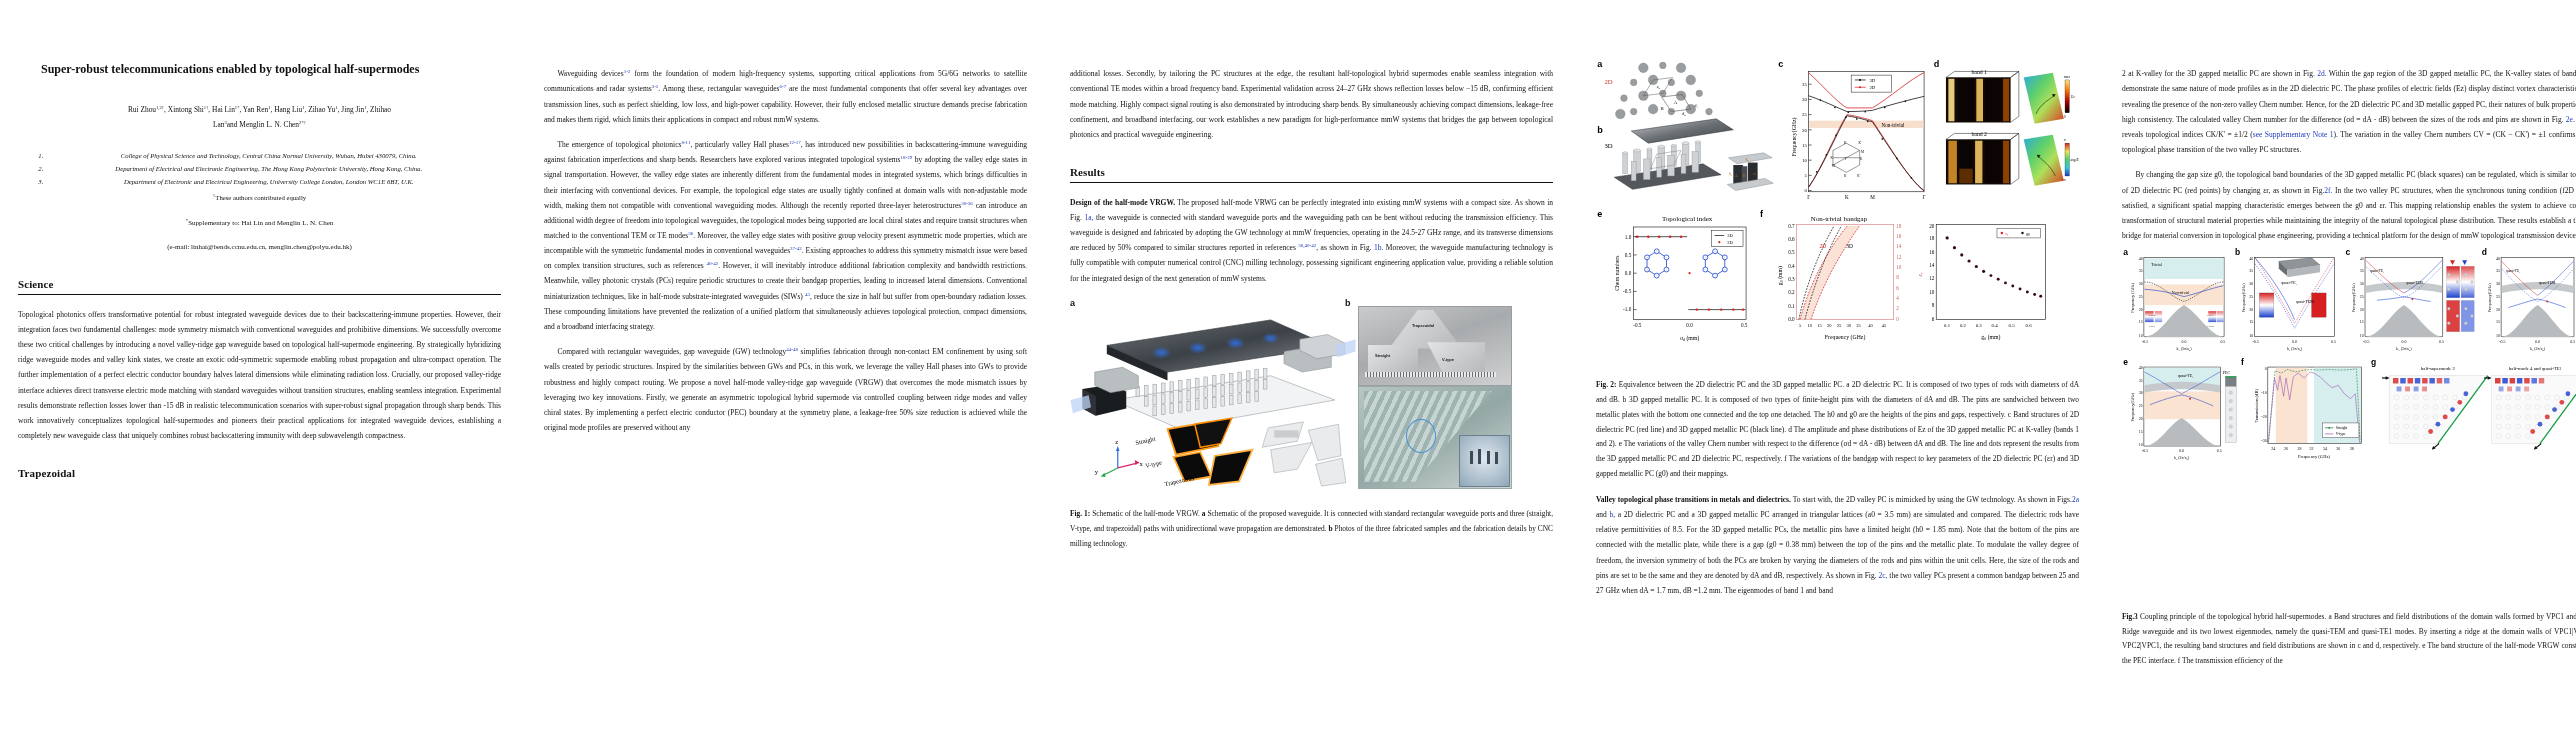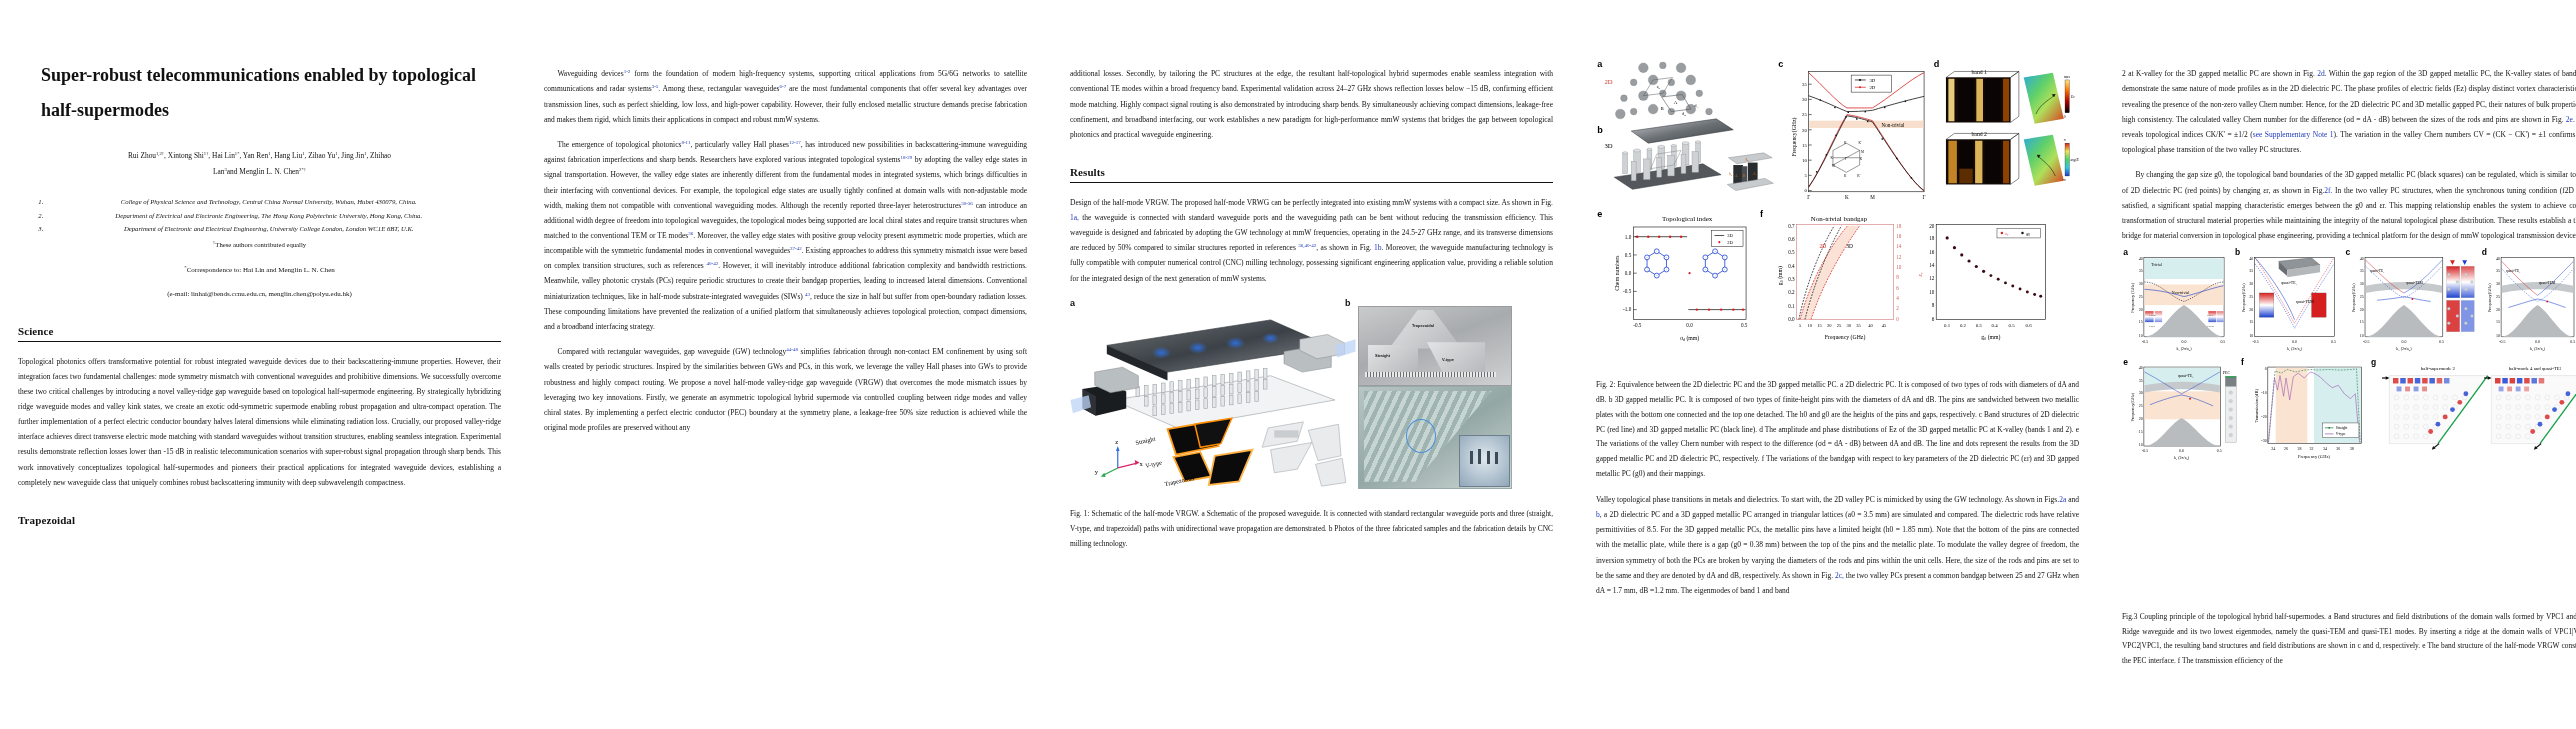--- a/index.html
+++ b/index.html
@@ -2,43 +2,43 @@
 <html style="font-size:9.7px"><head>
 <meta charset="utf-8">
 <style>
   html,body{margin:0;padding:0;background:#fff;}
   body{width:2576px;height:729px;overflow:hidden;font-family:"Liberation Serif",serif;color:#111;}
   .page{position:relative;width:2576px;height:729px;background:#fff;display:flex;box-sizing:border-box;padding:0 18px;}
   .col{width:483px;flex:0 0 483px;margin-right:43px;box-sizing:border-box;position:relative;padding-top:56px;}
   .col:last-child{margin-right:0;}
   .col1{padding-top:58px;}
 
-  h1.title{font-size:18px;font-weight:bold;line-height:1.95;margin:0 0 0 0;text-align:left;padding-left:23px;padding-right:6px;}
+  h1.title{font-size:12px;font-weight:bold;line-height:1.95;margin:0 0 0 0;text-align:left;padding-left:23px;padding-right:6px;}
   .authors{font-size:7.4px;text-align:center;line-height:2.0;margin-top:20.7px;padding:0 4.9px;}
   .authors sup{font-size:4.6px;vertical-align:super;}
   ol.affil{font-size:6.7px;font-style:italic;margin:16px 0 0 0;padding-left:27px;padding-right:8.5px;line-height:1.95;text-align:center;}
   ol.affil li{margin-bottom:0;text-align:center;}
   .note-eq{font-size:6.7px;text-align:center;margin-top:3px;line-height:1.9;}
   .note-eq sup{font-size:4.9px;}
   .corr{font-size:7px;text-align:center;margin-top:11px;line-height:1.9;}
   .corr sup{font-size:4.9px;}
   .email{font-size:7px;text-align:center;margin-top:10.3px;line-height:1.9;}
 
   h2.sec{font-size:11px;font-weight:bold;margin:24px 0 0 0;letter-spacing:0.1px;}
   .rule{border-bottom:1px solid #111;margin-top:4.3px;}
   p.body{font-size:7.5px;line-height:2.02;text-align:justify;margin:10.3px 0 0 0;hyphens:none;}
   p.body.indent{text-indent:13.4px;}
   p.body.first{margin-top:11.5px;}
   .cite{color:#1c39bb;font-size:5px;vertical-align:super;}
   .link{color:#1c39bb;}
   .blue-b{color:#1c39bb;font-weight:normal;}
-  b.run{font-weight:normal;}
+  b.run{font-weight:bold;}
 
   .figcap{font-size:7.4px;line-height:2.0;text-align:justify;margin-top:9.7px;}
-  .figcap b{font-weight:normal;}
+  .figcap b{font-weight:bold;}
 
   
   .fig1{margin-top:12px;position:relative;height:200px;}
   .plab{font-size:9px;font-weight:bold;font-family:"Liberation Sans",sans-serif;position:absolute;}
   .f1a{position:absolute;left:0;top:11px;width:286px;height:182px;}
   .f1b{position:absolute;left:276px;top:8.5px;width:176px;height:182px;}
   .photo-top{position:absolute;left:12px;top:0;width:152px;height:78px;background:linear-gradient(160deg,#c9cbcc,#a8abad 45%,#cfd1d2);border:0.6px solid #9a9c9e;overflow:hidden;}
   .photo-bot{position:absolute;left:12px;top:80px;width:152px;height:101px;background:linear-gradient(150deg,#b8c6c4,#93a7a4 50%,#cfd8d6);border:0.6px solid #9aa;overflow:hidden;}
   .ph-tri{position:absolute;background:linear-gradient(140deg,#e2e4e5,#b4b7b9);}
   .ph-lab{position:absolute;font-size:4px;font-weight:bold;font-family:"Liberation Sans",sans-serif;color:#1b1b1b;}
@@ -68,21 +68,21 @@
       <li>College of Physical Science and Technology, Central China Normal University, Wuhan, Hubei 430079, China.</li>
       <li>Department of Electrical and Electronic Engineering, The Hong Kong Polytechnic University, Hong Kong, China.</li>
       <li>Department of Electronic and Electrical Engineering, University College London, London WC1E 6BT, U.K.</li>
     </ol>
 
     <div class="note-eq">
       <sup>†</sup><span>These authors contributed equally</span>
     </div>
 
     <div class="corr">
-      <sup>*</sup><span>Correspondence to: Hai Lin and Menglin L. N. Chen</span>
+      <sup>*</sup><span>Supplementary to: Hai Lin and Menglin L. N. Chen</span>
     </div>
 
     <div class="email">(e-mail: linhai@bends.ccnu.edu.cn, menglin.chen@polyu.edu.hk)</div>
 
     <h2 class="sec">Science</h2>
     <div class="rule"></div>
     <p class="body first">Topological photonics offers transformative potential for robust integrated waveguide devices due to their backscattering-immune properties. However, their integration faces two fundamental challenges: mode symmetry mismatch with conventional waveguides and prohibitive dimensions. We successfully overcome these two critical challenges by introducing a novel valley-ridge gap waveguide based on topological half-supermode engineering. By strategically hybridizing ridge waveguide modes and valley kink states, we create an exotic odd-symmetric supermode enabling robust propagation and ultra-compact operation. The further implementation of a perfect electric conductor boundary halves lateral dimensions while eliminating radiation loss. Crucially, our proposed valley-ridge interface achieves direct transverse electric mode matching with standard waveguides without transition structures, enabling seamless integration. Experimental results demonstrate reflection losses lower than -15 dB in realistic telecommunication scenarios with super-robust signal propagation through sharp bends. This work innovatively conceptualizes topological half-supermodes and pioneers their practical applications for integrated waveguide devices, establishing a completely new waveguide class that uniquely combines robust backscattering immunity with deep subwavelength compactness.</p>
 
     <h2 class="sec">Trapezoidal</h2>
   </div>

